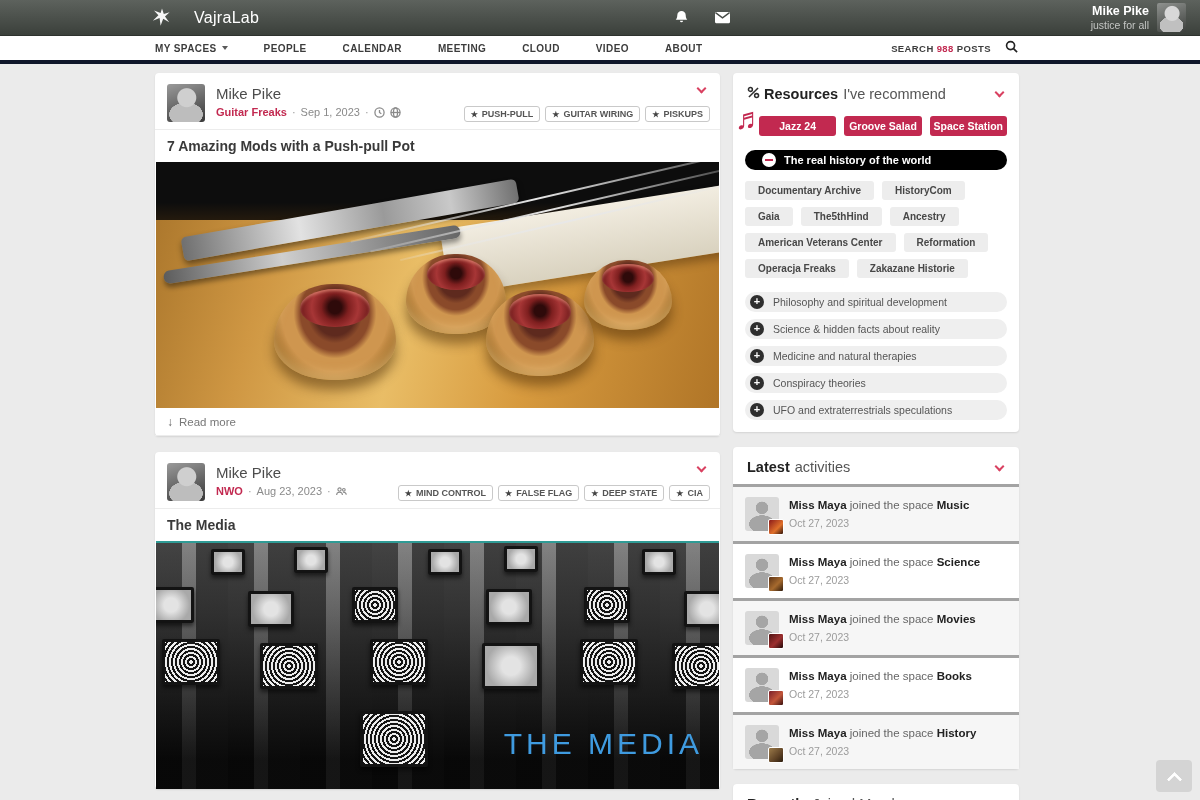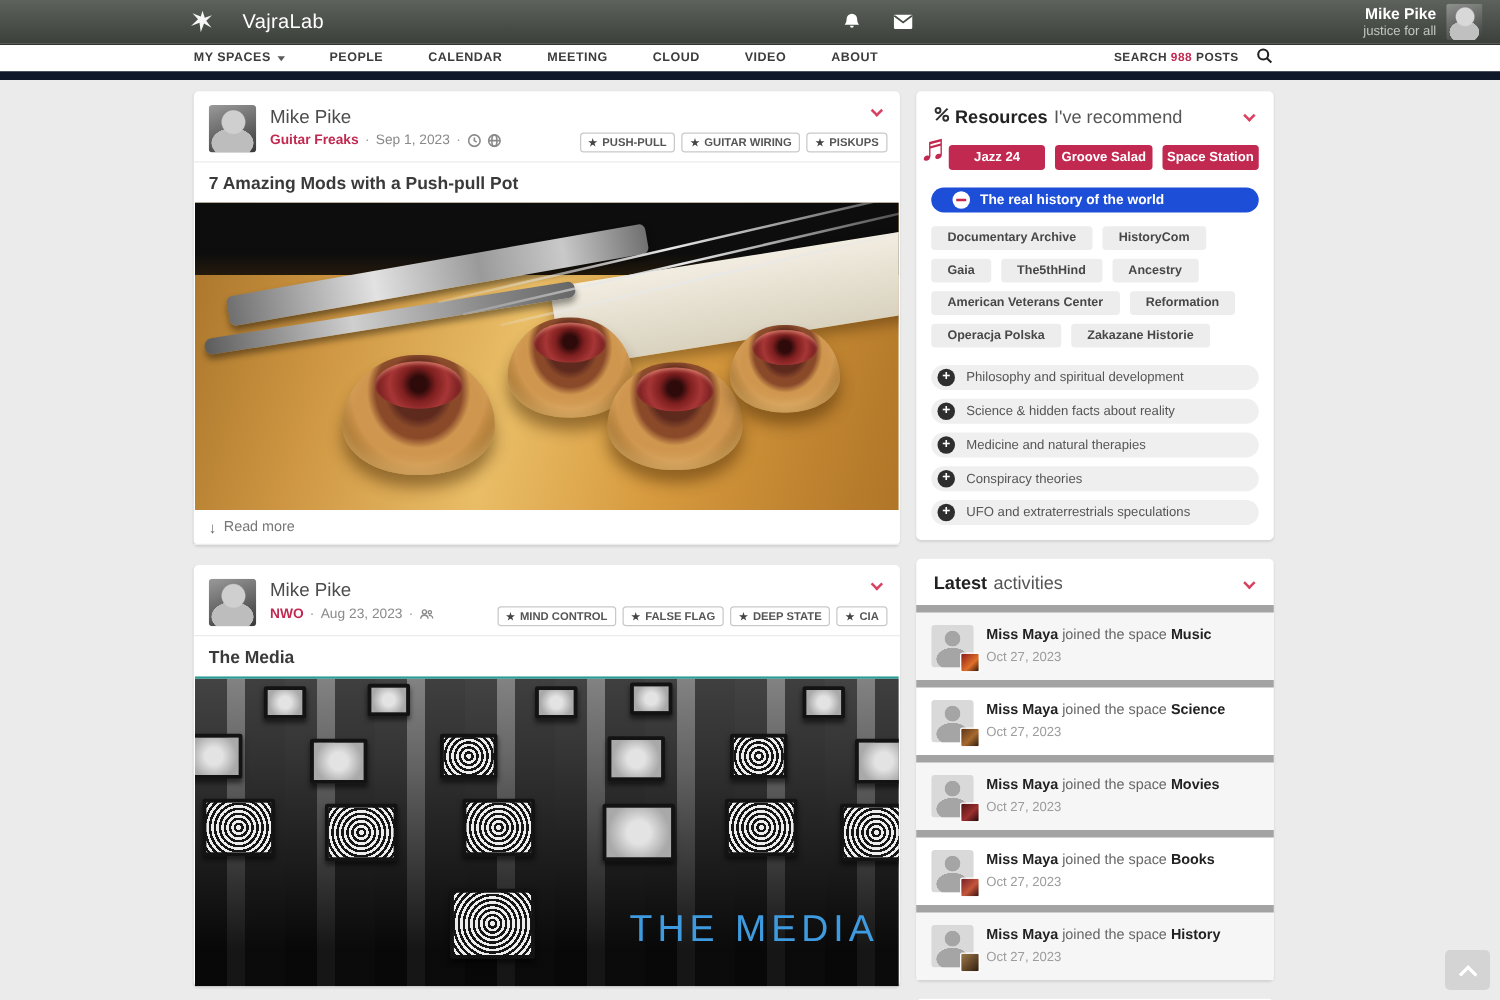--- a/index.html
+++ b/index.html
@@ -17,21 +17,21 @@
   .userbox { margin-left:auto; display:flex; align-items:center; gap:8px; cursor:pointer; }
   .usertext { text-align:right; line-height:1.15; }
   .username { color:#fff; font-size:12.5px; font-weight:bold; }
   .usertag { color:#c4c6c4; font-size:10.5px;text-align:right; }
   .uavatar { width:29px; height:29px; border-radius:2px;
     background:radial-gradient(circle at 52% 36%, #d8d8d8 0 7px, rgba(0,0,0,0) 8px),
                radial-gradient(12px 9px at 50% 78%, #c0c0c0 0 98%, rgba(0,0,0,0) 100%),
                linear-gradient(160deg,#8f928f,#3c3f3c); }
 
   
-  .mainnav { height:28px; background:#fff; border-bottom:7px solid #0f172a;
+  .mainnav { height:28px; background:#fff; border-bottom:4px solid #0f172a;
     display:flex; align-items:center; padding-left:155px; }
   .navitem { font-size:10px; font-weight:bold; color:#3c3c3c; letter-spacing:.4px;
     margin-right:36px; cursor:pointer; display:flex; align-items:center; gap:5px; text-decoration:none; }
   .caret { width:0; height:0; border-left:3.5px solid transparent; border-right:3.5px solid transparent;
     border-top:4px solid #5a5a5a; }
   .searchbox { margin-left:auto; margin-right:182px; display:flex; align-items:center; gap:14px; }
   .searchlabel { font-size:9.5px; font-weight:bold; color:#3c3c3c; letter-spacing:.4px; cursor:pointer; }
   .searchlabel .cnt { color:#c22950; }
   .mag svg { width:13px; height:13px; stroke:#222; fill:none; stroke-width:1.8; cursor:pointer; }
 
@@ -111,35 +111,35 @@
   .ph-title { font-size:14.5px; color:#555; display:flex; align-items:center; gap:5px; }
   .ph-title b { color:#222; }
   .panel-chev { position:absolute; right:16px; top:16px; }
   .linkicon svg { width:13px; height:13px; stroke:#2e2e2e; fill:none; stroke-width:1.9; margin-right:4px; }
 
   .stations { display:flex; gap:8px; margin:4px 12px 14px 26px; position:relative; }
   .music-note { position:absolute; left:-24px; top:-12px; font-size:30px; color:#c22950; line-height:1; }
   .station-btn { flex:1; background:#c22950; color:#fff; font-size:10.5px; font-weight:bold; text-align:center;
     padding:4px 2px; border-radius:3px; border:none; cursor:pointer; font-family:inherit; }
 
-  .section-bar { margin:0 12px 11px; background:#1d4ed8; color:#fff; border-radius:10px;
+  .section-bar { margin:0 12px 11px; background:#000000; color:#fff; border-radius:10px;
     display:flex; align-items:center; gap:8px; padding:3px 17px; font-size:11px; font-weight:bold; cursor:pointer; }
   .minus-circle { width:14px; height:14px; border-radius:50%; background:#fff; position:relative; flex:none; }
   .minus-circle::after { content:""; position:absolute; left:3px; top:6px; width:8px; height:2px; background:#c22950; }
 
   .tagcloud { display:flex; flex-wrap:wrap; gap:7px 8px; margin:0 12px 14px; }
   .gtag { background:#ededed; border-radius:3px; padding:4px 13px; font-size:10px; font-weight:bold; color:#474747; cursor:pointer; }
 
   .collapsed-list { padding:0 12px 12px; }
   .crow { background:#efefef; border-radius:10px; display:flex; align-items:center; gap:9px;
     padding:3px 5px; margin-bottom:7px; font-size:10.5px; color:#555; cursor:pointer; }
   .plus-circle { width:14px; height:14px; border-radius:50%; background:#2e2e2e; color:#fff; flex:none;
     font-size:11px; line-height:13px; text-align:center; font-weight:bold; }
 
-  .act-item { display:flex; gap:10px; padding:10px 12px; border-top:6px solid #a3a3a3; }
+  .act-item { display:flex; gap:10px; padding:10px 12px; border-top:3px solid #a3a3a3; }
   .act-item:nth-child(odd) { background:#f6f6f6; }
   .aav { width:34px; height:34px; border-radius:3px; position:relative; flex:none; cursor:pointer;
     background:radial-gradient(circle at 50% 32%, #a5a5a5 0 6px, rgba(0,0,0,0) 6.5px),
                radial-gradient(13px 9px at 50% 80%, #a5a5a5 0 98%, rgba(0,0,0,0) 100%), #d9d9d9; }
   .abadge { position:absolute; right:-5px; bottom:-4px; width:16px; height:16px; border-radius:2px;
     border:1px solid #fff; }
   .badge-1 { background:linear-gradient(135deg,#8b1a1a,#e0702a 60%,#30140a); }
   .badge-2 { background:linear-gradient(135deg,#5d3317,#a66a2e 55%,#2e1a0c); }
   .badge-3 { background:linear-gradient(135deg,#501212,#9c2f2f 55%,#230909); }
   .badge-4 { background:linear-gradient(135deg,#7a1f2b,#c4563a 55%,#38100f); }
@@ -369,21 +369,21 @@
         <span>The real history of the world</span>
       </div>
       <div class="tagcloud">
         <span class="gtag">Documentary Archive</span>
         <span class="gtag">HistoryCom</span>
         <span class="gtag">Gaia</span>
         <span class="gtag">The5thHind</span>
         <span class="gtag">Ancestry</span>
         <span class="gtag">American Veterans Center</span>
         <span class="gtag">Reformation</span>
-        <span class="gtag">Operacja Polska</span>
+        <span class="gtag">Operacja Freaks</span>
         <span class="gtag">Zakazane Historie</span>
       </div>
       <div class="collapsed-list">
         <div class="crow">
             <span class="plus-circle">+</span>
             <span>Philosophy and spiritual development</span>
           </div>
         <div class="crow">
             <span class="plus-circle">+</span>
             <span>Science &amp; hidden facts about reality</span>

